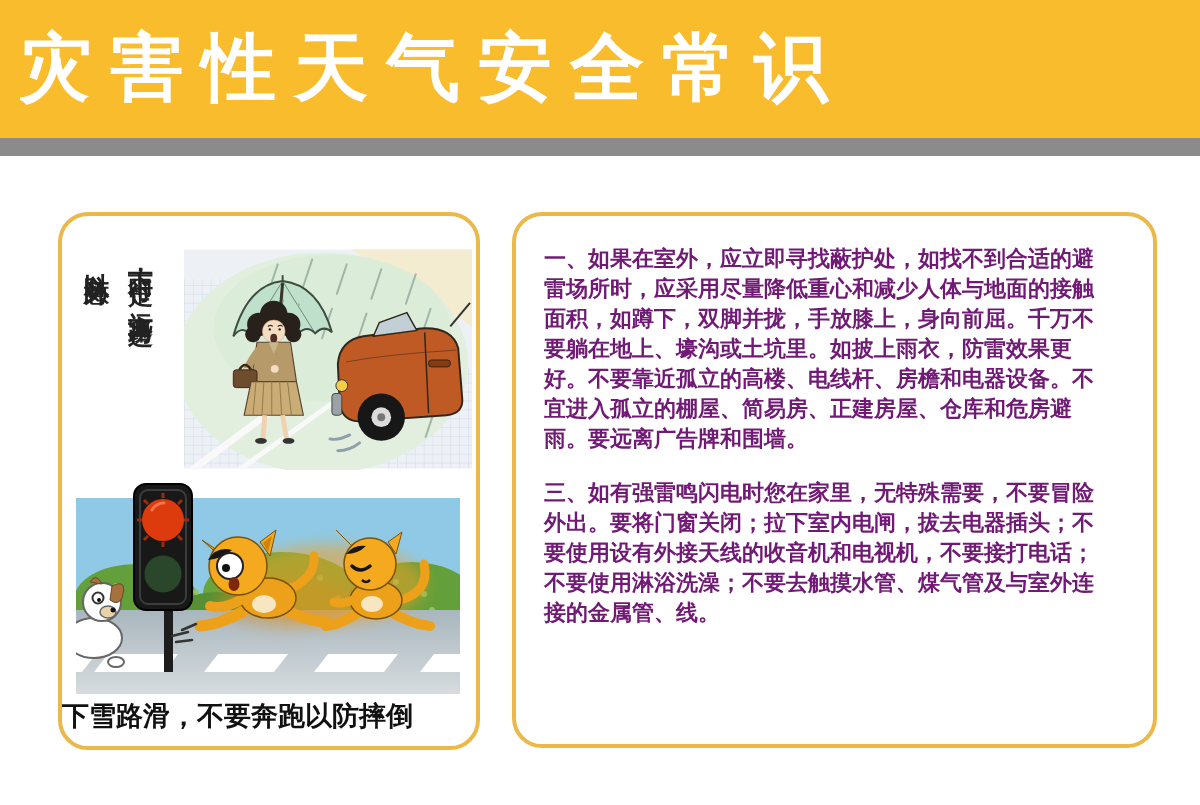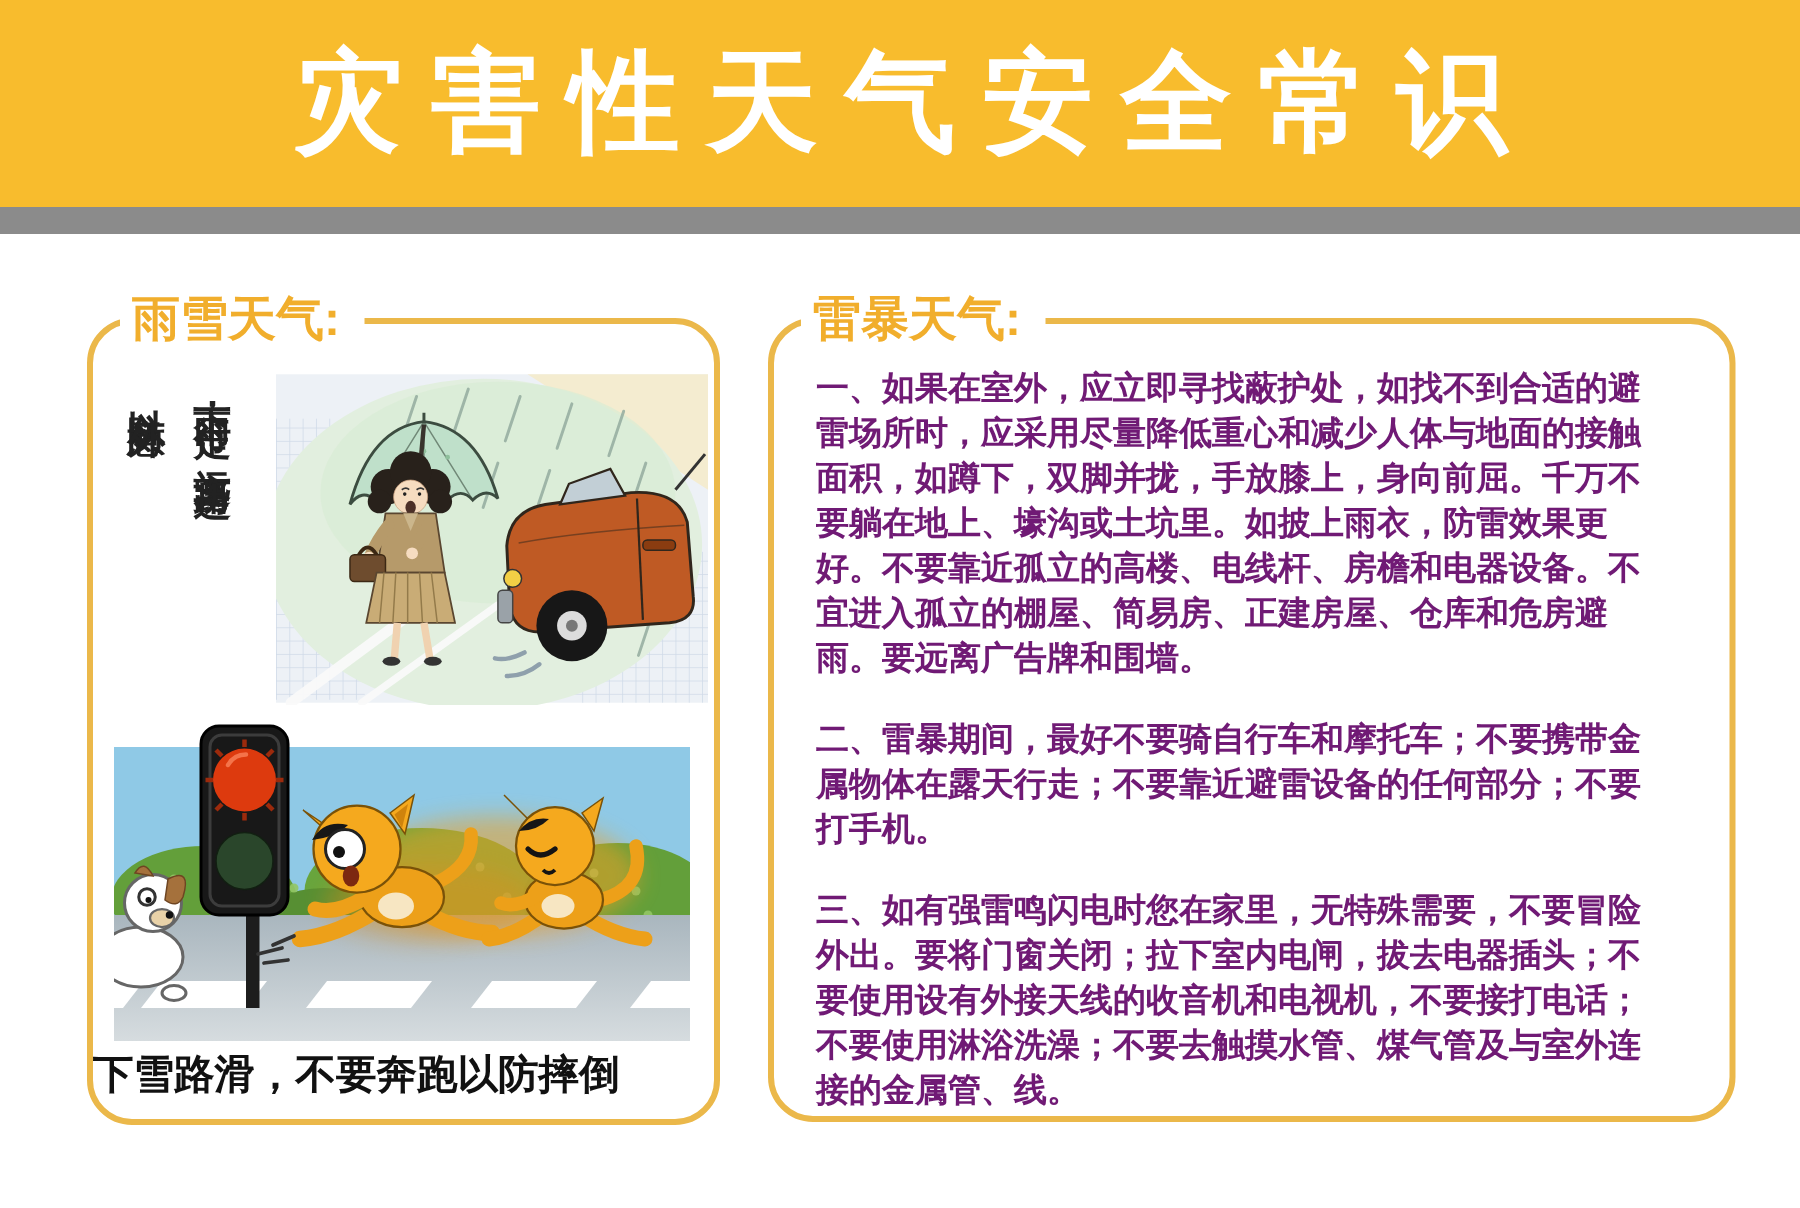--- a/index.html
+++ b/index.html
@@ -2,21 +2,21 @@
 <html><head>
 <meta charset="utf-8">
 <style>
   html,body{margin:0;padding:0;}
   body{
     width:1200px;height:805px;position:relative;background:#ffffff;
     font-family:"Liberation Sans","DejaVu Sans",sans-serif;overflow:hidden;
   }
   .header{
     position:absolute;left:0;top:0;width:1200px;height:138px;background:#F8BC2D;
-    display:flex;align-items:center;justify-content:center;
+    display:flex;align-items:center;
   }
   .poster-title{
     font-size:74px;font-weight:800;color:#ffffff;letter-spacing:18px;padding-left:18px;
     white-space:nowrap;
   }
   .divider{position:absolute;left:0;top:138px;width:1200px;height:18px;background:#8B8B8B;}
 
   .panel{
     position:absolute;background:#ffffff;border:4px solid #EBB84A;border-radius:30px;
     box-sizing:border-box;
@@ -54,21 +54,20 @@
 </style>
 </head>
 <body>
 
 <div class="header">
   <div class="poster-title">灾害性天气安全常识</div>
 </div>
 <div class="divider"></div>
 
 <div class="panel panel-left">
-  <div class="panel-label">雨雪天气:</div>
 
   <div class="vcap">
     <div class="vcol">下雨行走，远离路边</div>
     <div class="vcol">以防意外</div>
   </div>
 
   <div class="illus1">
     <svg viewBox="0 0 292 222" xmlns="http://www.w3.org/2000/svg">
       <defs>
         <pattern id="grid" width="9" height="9" patternUnits="userSpaceOnUse">
@@ -271,31 +270,27 @@
         <path d="M18 28 Q26 36 36 28" stroke="#141414" stroke-width="3.5" fill="none" stroke-linecap="round"></path>
         <path d="M28 42 q4 4 8 0" stroke="#141414" stroke-width="2.5" fill="none"></path>
       </g>
     </svg>
   </div>
 
   <div class="snow-caption">下雪路滑，不要奔跑以防摔倒</div>
 </div>
 
 <div class="panel panel-right">
-  <div class="panel-label">雷暴天气:</div>
   <div class="right-content">
     <p class="para">一、如果在室外，应立即寻找蔽护处，如找不到合适的避
 雷场所时，应采用尽量降低重心和减少人体与地面的接触
 面积，如蹲下，双脚并拢，手放膝上，身向前屈。千万不
 要躺在地上、壕沟或土坑里。如披上雨衣，防雷效果更
 好。不要靠近孤立的高楼、电线杆、房檐和电器设备。不
 宜进入孤立的棚屋、简易房、正建房屋、仓库和危房避
 雨。要远离广告牌和围墙。</p>
-    <p class="para">二、雷暴期间，最好不要骑自行车和摩托车；不要携带金
-属物体在露天行走；不要靠近避雷设备的任何部分；不要
-打手机。</p>
     <p class="para">三、如有强雷鸣闪电时您在家里，无特殊需要，不要冒险
 外出。要将门窗关闭；拉下室内电闸，拔去电器插头；不
 要使用设有外接天线的收音机和电视机，不要接打电话；
 不要使用淋浴洗澡；不要去触摸水管、煤气管及与室外连
 接的金属管、线。</p>
   </div>
 </div>
 
 </body></html>

